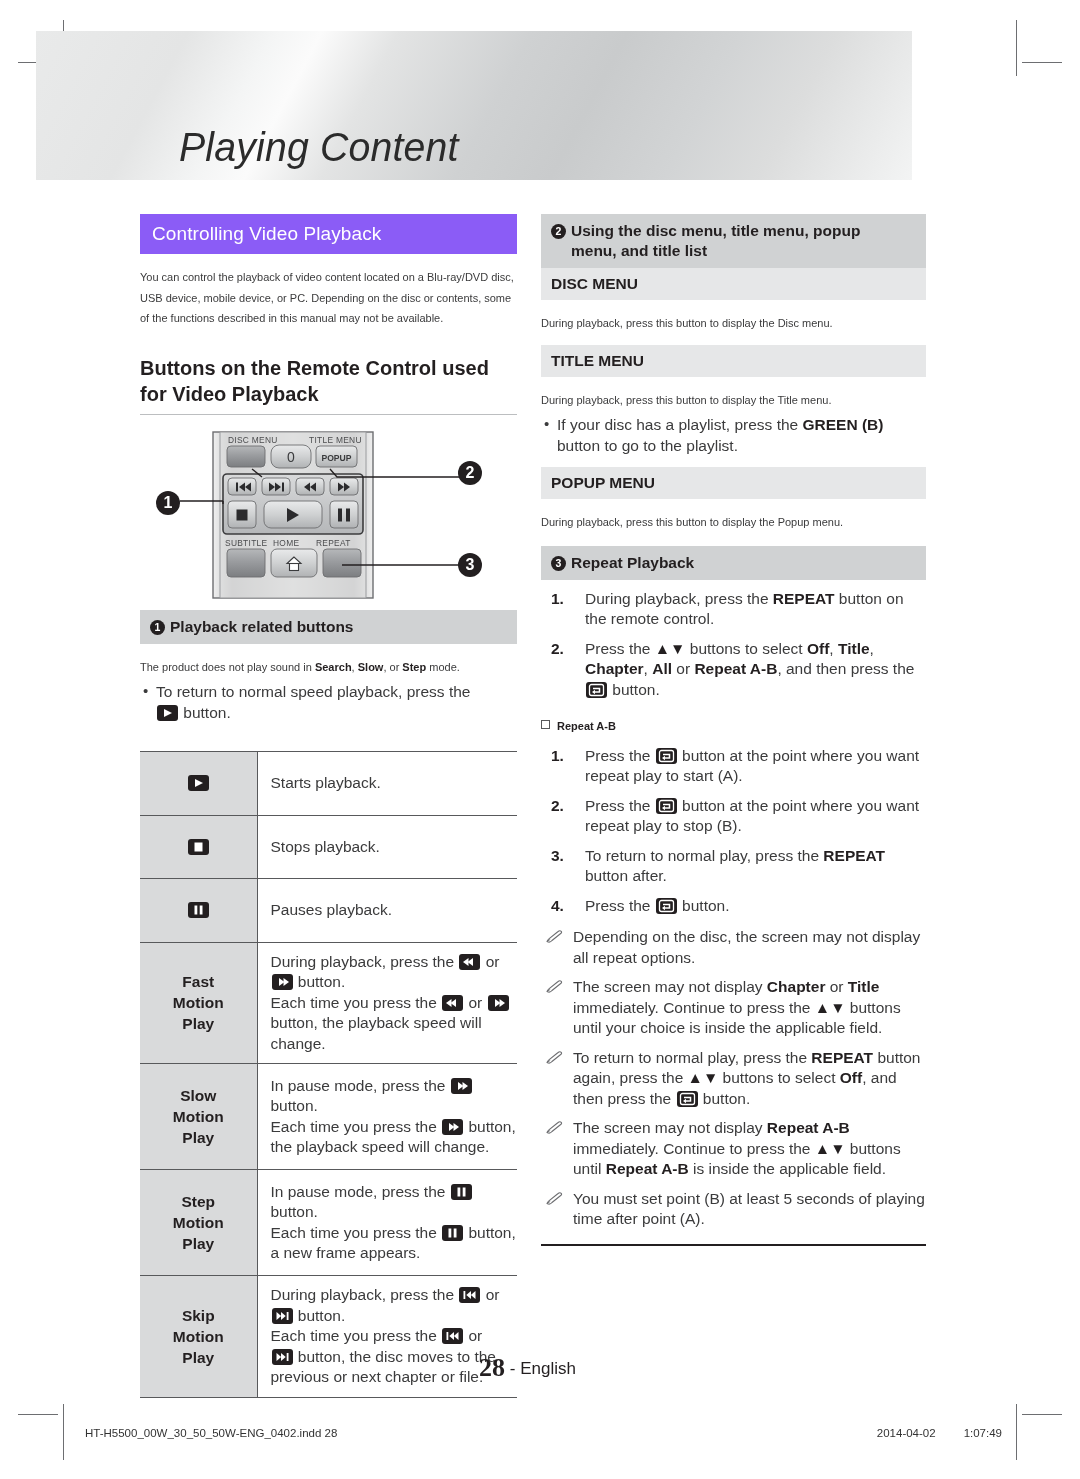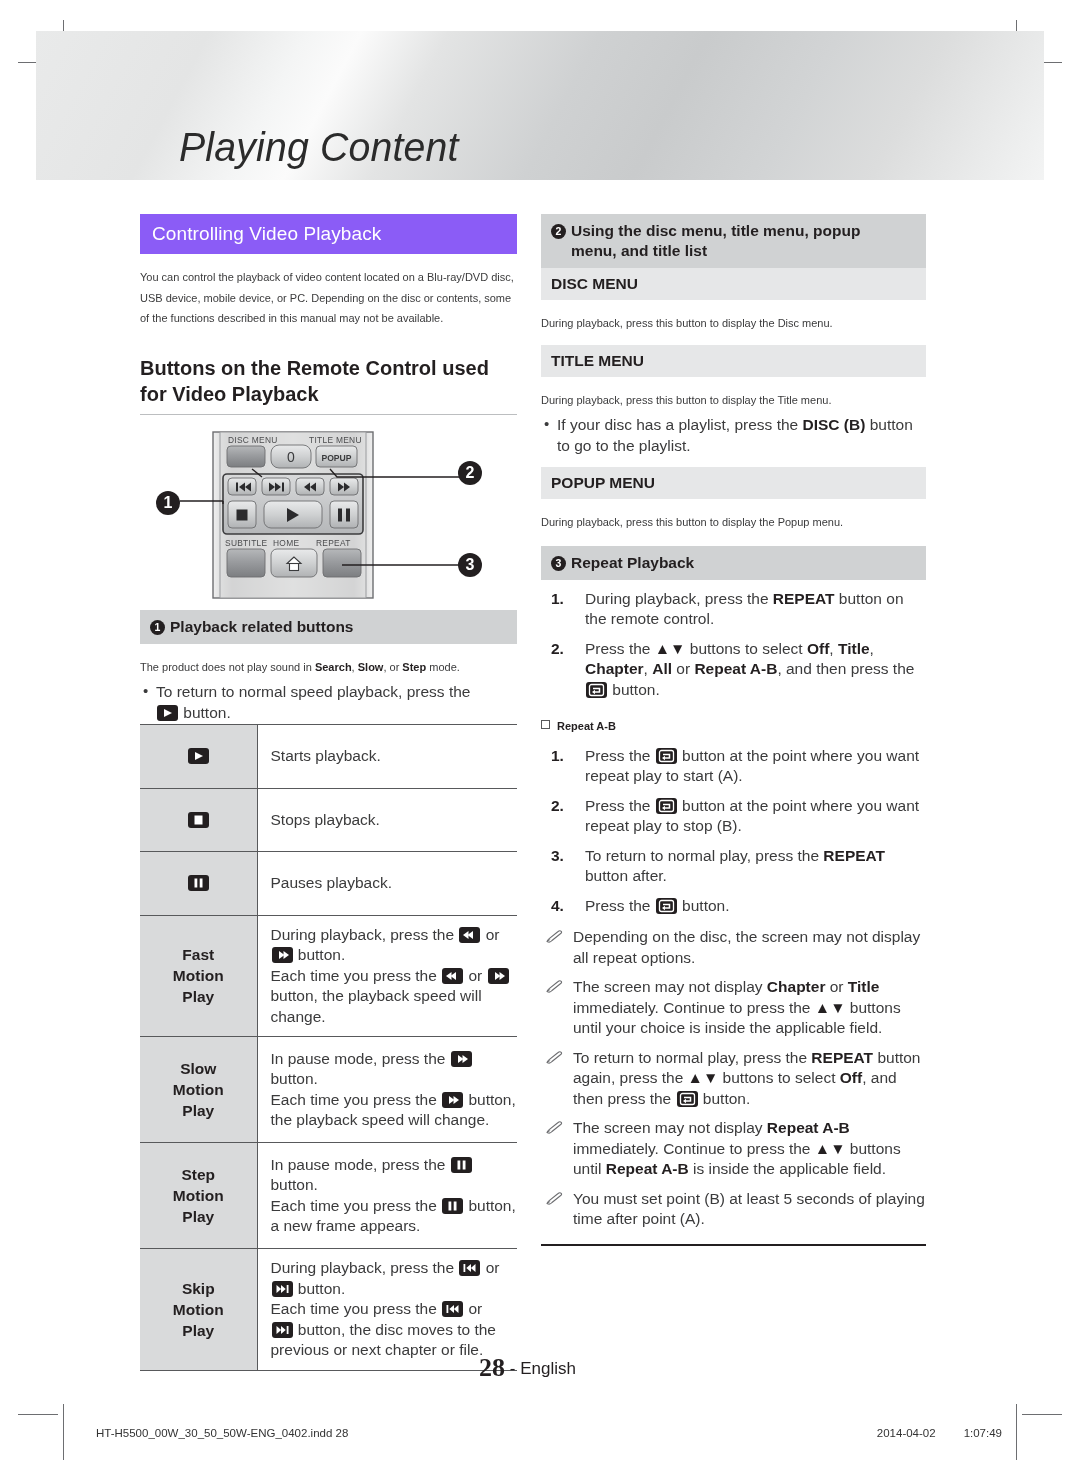--- a/index.html
+++ b/index.html
@@ -13,21 +13,21 @@
     overflow:hidden;
   }
 
   
   .crop { position:absolute; background:#6d6e71; }
   .crop.v { width:1px; height:56px; }
   .crop.h { height:1px; width:40px; }
 
   
   .banner {
-    position:absolute; left:36px; top:31px; width:1008px; height:149px;
+    position:absolute; left:36px; top:31px; width:876px; height:149px;
     background:
       linear-gradient(118deg,
         #e9eaea 0%, #e4e5e5 16%, #f4f5f5 25%, #fbfbfb 30%,
         #e3e4e4 38%, #cfd1d2 52%, #c9cbcc 62%, #d2d4d5 74%,
         #dcdddd 84%, #eceded 95%, #f3f4f4 100%);
     text-decoration: underline;
   }
   .banner-title {
     position:absolute; left:143px; bottom:10px;
     font-size:40px; font-style:italic; font-weight:300;
@@ -115,21 +115,21 @@
 
   
   .ico {
     display:inline-block; vertical-align:-3px;
     background:#231f20; border-radius:3px;
     width:21px; height:16px; position:relative; margin:0 1px;
   }
   .ico svg { position:absolute; left:0; top:0; }
 
   
-  table.btn-table { border-collapse:collapse; width:100%; margin-top:1px; }
+  table.btn-table { border-collapse:collapse; width:100%; margin-top:28px; }
   table.btn-table td {
     border-top:1px solid #58595b;
     vertical-align:middle;
     font-size:15.5px; line-height:20.5px; color:#3b3b3c;
   }
   table.btn-table tr:last-child td { border-bottom:1px solid #58595b; }
   table.btn-table td.key {
     width:117px; background:#d9dadb; text-align:center;
     font-weight:bold; color:#231f20; padding:21px 4px;
     border-right:1px solid #58595b;
@@ -145,21 +145,21 @@
     position:absolute; left:0; top:1353px; width:1055px; text-align:center;
     font-size:17px; color:#231f20;
   }
   .pagenum .big {
     font-family:"Liberation Serif", serif; font-weight:bold; font-size:26px;
     vertical-align:-2px;
   }
   .imprint {
     position:absolute; top:1427px; font-size:11.5px; color:#333;
   }
-  .imprint.left { left:96px; }
+  .imprint.left { left:85px; }
   .imprint.right { right:78px; }
   .imprint .gap { display:inline-block; width:28px; }
 </style>
 </head>
 <body>
 
 <div class="page">
 
   <div class="crop v" style="left:63px; top:20px;"></div>
   <div class="crop h" style="left:18px; top:62px;"></div>
@@ -438,21 +438,21 @@
       <span class="ind">menu, and title list</span>
     </div>
 
     <div class="grey-sub" style="margin-top:0;">DISC MENU</div>
     <p class="body">During playback, press this button to display the Disc menu.</p>
 
     <div class="grey-sub">TITLE MENU</div>
     <p class="body">During playback, press this button to display the Title menu.</p>
     <ul class="bul">
       <li>
-        <span>If your disc has a playlist, press the </span><b>DISC (B)</b><span> button to go to the playlist.</span>
+        <span>If your disc has a playlist, press the </span><b>GREEN (B)</b><span> button to go to the playlist.</span>
       </li>
     </ul>
 
     <div class="grey-sub">POPUP MENU</div>
     <p class="body">During playback, press this button to display the Popup menu.</p>
 
     <div class="grey-head" style="margin-top:13px;">
       <span class="circ">3</span><span>Repeat Playback</span>
     </div>
 

